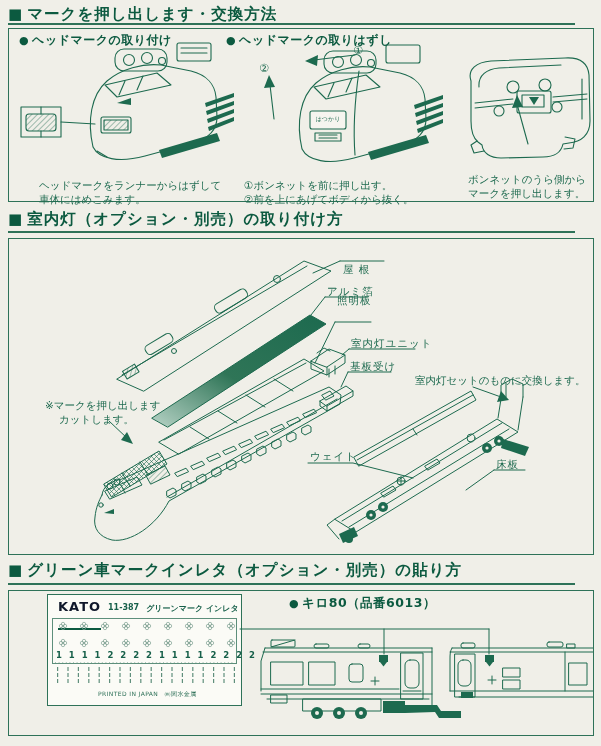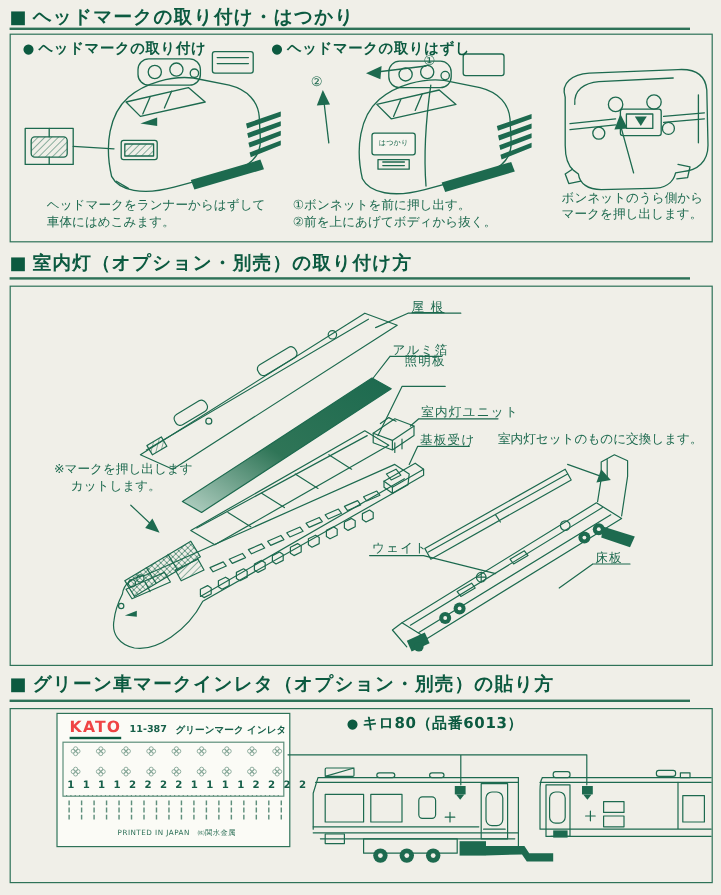--- a/index.html
+++ b/index.html
@@ -7,47 +7,47 @@
         font-family:"DejaVu Sans",sans-serif;color:#1d6a4f;}
   .sec-head{position:absolute;display:flex;align-items:center;gap:5px;color:#0c5a40;
             font-weight:bold;white-space:nowrap;}
   .bullet-sq{font-size:15px;line-height:1;}
   .sec-title{font-size:15.5px;letter-spacing:1px;}
   .rule{position:absolute;height:2px;background:#2e7258;}
   .frame{position:absolute;border:1.2px solid #2e7258;}
   .subhead{position:absolute;display:flex;align-items:center;gap:3px;font-size:12px;
            font-weight:bold;color:#0c5a40;letter-spacing:0.5px;white-space:nowrap;}
   .subhead .dot{font-size:11px;}
-  .caption{position:absolute;font-size:10.5px;line-height:13.5px;color:#1d6a4f;white-space:nowrap;}
+  .caption{position:absolute;font-size:10.5px;line-height:13.5px;color:#1d6a4f;white-space:nowrap;margin-top:14px;}
   .caption .ind{padding-left:8px;}
   .caption .ind2{padding-left:14px;}
   .lbl{position:absolute;font-size:10.5px;color:#1d6a4f;white-space:nowrap;letter-spacing:1px;}
   .marker{position:absolute;font-size:11px;color:#1d6a4f;line-height:1;}
   .artsvg{position:absolute;left:0;top:0;}
   .headmark-text{position:absolute;font-size:6px;color:#1d6a4f;text-align:center;letter-spacing:0;}
   
   .sheet{position:absolute;left:38px;top:3px;width:193px;height:110px;background:#fbfbf6;
          border:1px solid #2e7258;}
   .sheet-inner{position:absolute;left:4px;top:23px;width:183px;height:44px;border:1px solid #5d8f7b;}
   .brand{position:absolute;left:10px;top:5px;font-size:13px;font-weight:bold;letter-spacing:1px;
-         color:#ef4444;border-bottom:2px solid #0c5a40;padding-bottom:1px;line-height:1;}
+         color:#0f172a;border-bottom:2px solid #0c5a40;padding-bottom:15px;line-height:1;}
   .sheet-title{position:absolute;left:60px;top:8px;font-size:8px;font-weight:bold;color:#17604a;
                display:flex;gap:7px;white-space:nowrap;}
   .numbers{position:absolute;left:8px;top:55px;font-size:8.5px;font-weight:bold;word-spacing:4px;
            color:#17604a;white-space:nowrap;}
   .printed{position:absolute;left:50px;top:95px;font-size:6px;color:#2a6e55;letter-spacing:0.4px;white-space:nowrap;}
 </style>
 </head>
 <body>
 
 <div class="page">
 
   <div class="sec-head" style="left:8px;top:4px;">
     <span class="bullet-sq">■</span>
-    <span class="sec-title">ヘッドマークの取り付け・はつかり</span>
+    <span class="sec-title">マークを押し出します・交換方法</span>
   </div>
   <div class="rule" style="left:8px;top:23px;width:567px;"></div>
 
   <div class="frame" style="left:8px;top:28px;width:584px;height:172px;">
     <svg class="artsvg" width="584" height="172" viewBox="0 0 584 172">
       <defs>
         <pattern id="h0" width="4" height="4" patternUnits="userSpaceOnUse" patternTransform="rotate(45)">
           <line x1="0" y1="0" x2="0" y2="4" stroke="#1d6a4f" stroke-width="0.8"></line>
         </pattern>
       </defs>
@@ -280,21 +280,21 @@
         </g>
         <g fill="#f0efe8" stroke="none">
           <circle cx="478" cy="209" r="1.6"></circle>
             <circle cx="490" cy="202" r="1.6"></circle>
           <circle cx="362" cy="276" r="1.6"></circle>
             <circle cx="374" cy="268" r="1.6"></circle>
         </g>
       </g>
     </svg>
 
-    <div class="lbl" style="left:334px;top:10px;text-decoration:underline;">屋 根</div>
+    <div class="lbl" style="left:334px;top:24px;">屋 根</div>
     <div class="lbl" style="left:318px;top:46px;">アルミ箔</div>
     <div class="lbl" style="left:328px;top:55px;">照明板</div>
     <div class="lbl" style="left:342px;top:98px;">室内灯ユニット</div>
     <div class="lbl" style="left:341px;top:121px;text-align:center;">基板受け</div>
     <div class="lbl" style="left:301px;top:211px;">ウェイト</div>
     <div class="lbl" style="left:487px;top:219px;">床板</div>
 
     <div class="caption" style="left:36px;top:146px;">
       <div>※マークを押し出します</div>
       <div class="ind2">カットします。</div>

